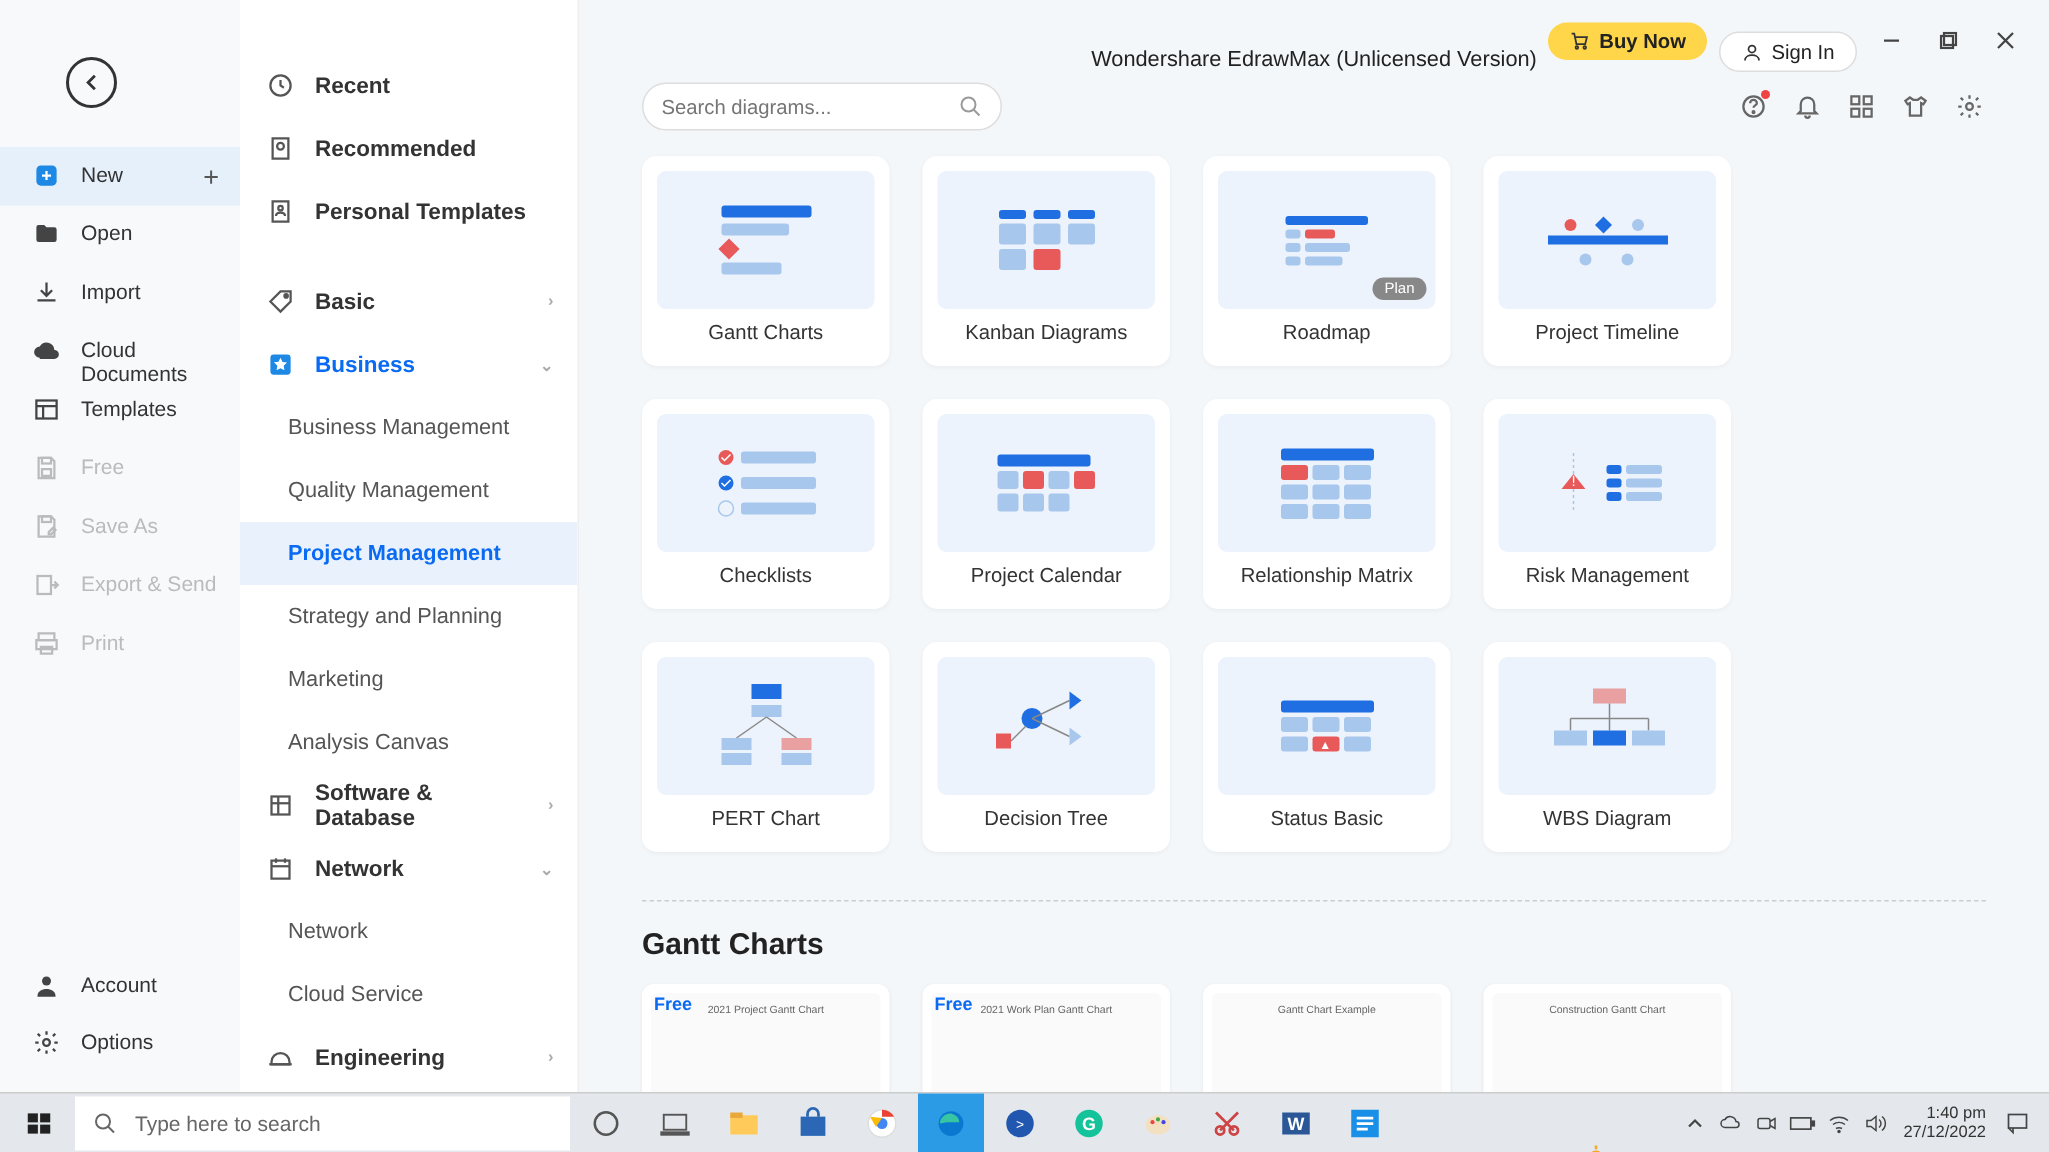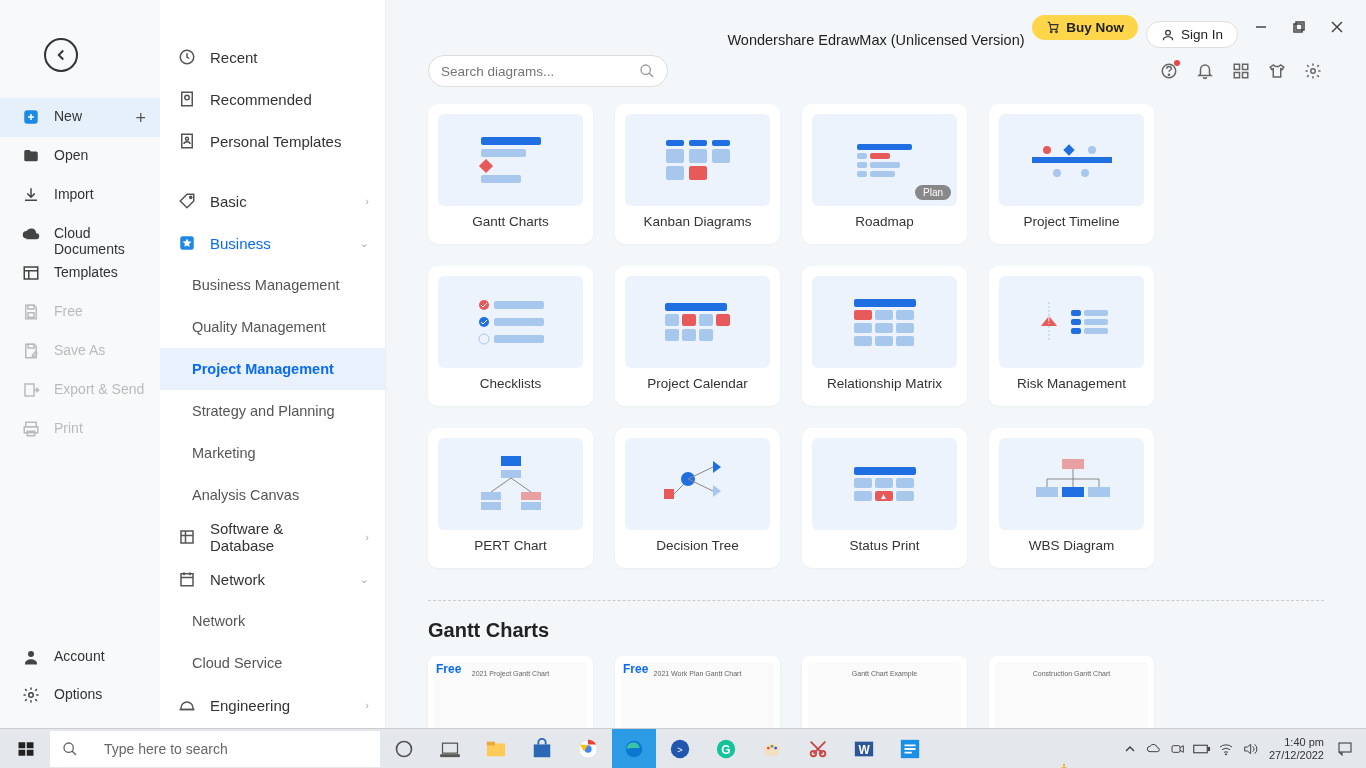--- a/index.html
+++ b/index.html
@@ -38,21 +38,21 @@
   display: flex; flex-direction: column; overflow-y: auto; padding-top: 36px;
   position: relative;
 }
 .mid-scroll::-webkit-scrollbar { width: 6px; }
 .mid-scroll::-webkit-scrollbar-thumb { background: #ccc; border-radius: 3px; }
 
 .mid-item {
   display: flex; align-items: center; gap: 14px; padding: 11px 16px 11px 18px;
   font-size: 15px; color: #333; cursor: pointer; height: 42px;
 }
-.mid-item.bold { font-weight: 400; }
+.mid-item.bold { font-weight: 700; }
 .mid-item .mi-icon { width: 18px; height: 18px; display:flex;align-items:center;justify-content:center; flex-shrink:0; }
 .mid-item .chev { margin-left: auto; color: #aaa; font-size: 11px; }
 .mid-item.active-cat { color: #0a6bf2; }
 .mid-item.active-cat .mi-icon { color: #0a6bf2; }
 
 .mid-sub {
   padding: 11px 16px 11px 32px; font-size: 14.5px; color: #555;
   cursor: pointer; height: 42px; display:flex; align-items:center;
 }
 .mid-sub.selected { background: #e9f2fc; color: #0a6bf2; font-weight: 600; }
@@ -136,21 +136,21 @@
 .bred { background: #e85a5a; }
 
 
 .taskbar {
   height: 40px; background: #e4e8ec; display: flex; align-items: center;
   padding: 0 4px; gap: 2px; border-top: 1px solid #ccc;
 }
 .start-btn { width: 44px; height: 40px; display:flex;align-items:center;justify-content:center; cursor:pointer; }
 .search-tb {
   width: 330px; height: 36px; background: #fff; display: flex; align-items: center;
-  padding: 0 12px; gap: 26px; color: #666; font-size: 14px;
+  padding: 0 12px; gap: 12px; color: #666; font-size: 14px;
 }
 .tb-icon { width: 44px; height: 40px; display:flex;align-items:center;justify-content:center; cursor:pointer; }
 .tb-right { margin-left: auto; display: flex; align-items: center; gap: 2px; padding-right: 4px; }
 .tb-time { text-align: right; font-size: 11px; line-height: 13px; color: #333; padding: 0 6px; }
 .weather { display: flex; align-items: center; gap: 6px; font-size: 13px; color: #333; padding: 0 8px; margin-top: 47px; }
 
 svg { display: block; }
 </style>
 </head>
 <body>
@@ -669,21 +669,21 @@
                 </div>
                 <div style="display:flex;gap:3px">
                   <div class="th-bar blblue" style="width:18px;height:10px"></div>
                   <div class="th-bar bred" style="width:18px;height:10px;display:flex;align-items:center;justify-content:center">
                     <span style="color:#fff;font-size:8px">▲</span>
                   </div>
                   <div class="th-bar blblue" style="width:18px;height:10px"></div>
                 </div>
               </div>
             </div>
-    <div class="tlabel">Status Print</div>
+    <div class="tlabel">Status Basic</div>
           </div>
           <div class="tcard">
             <div class="thumb">
               <svg width="80" height="55" viewBox="0 0 80 55">
                 <rect x="30" y="2" width="22" height="10" fill="#e8a0a0"></rect>
                 <line x1="41" y1="12" x2="41" y2="22" stroke="#888"></line>
                 <line x1="15" y1="22" x2="67" y2="22" stroke="#888"></line>
                 <line x1="15" y1="22" x2="15" y2="30" stroke="#888"></line>
                 <line x1="41" y1="22" x2="41" y2="30" stroke="#888"></line>
                 <line x1="67" y1="22" x2="67" y2="30" stroke="#888"></line>

